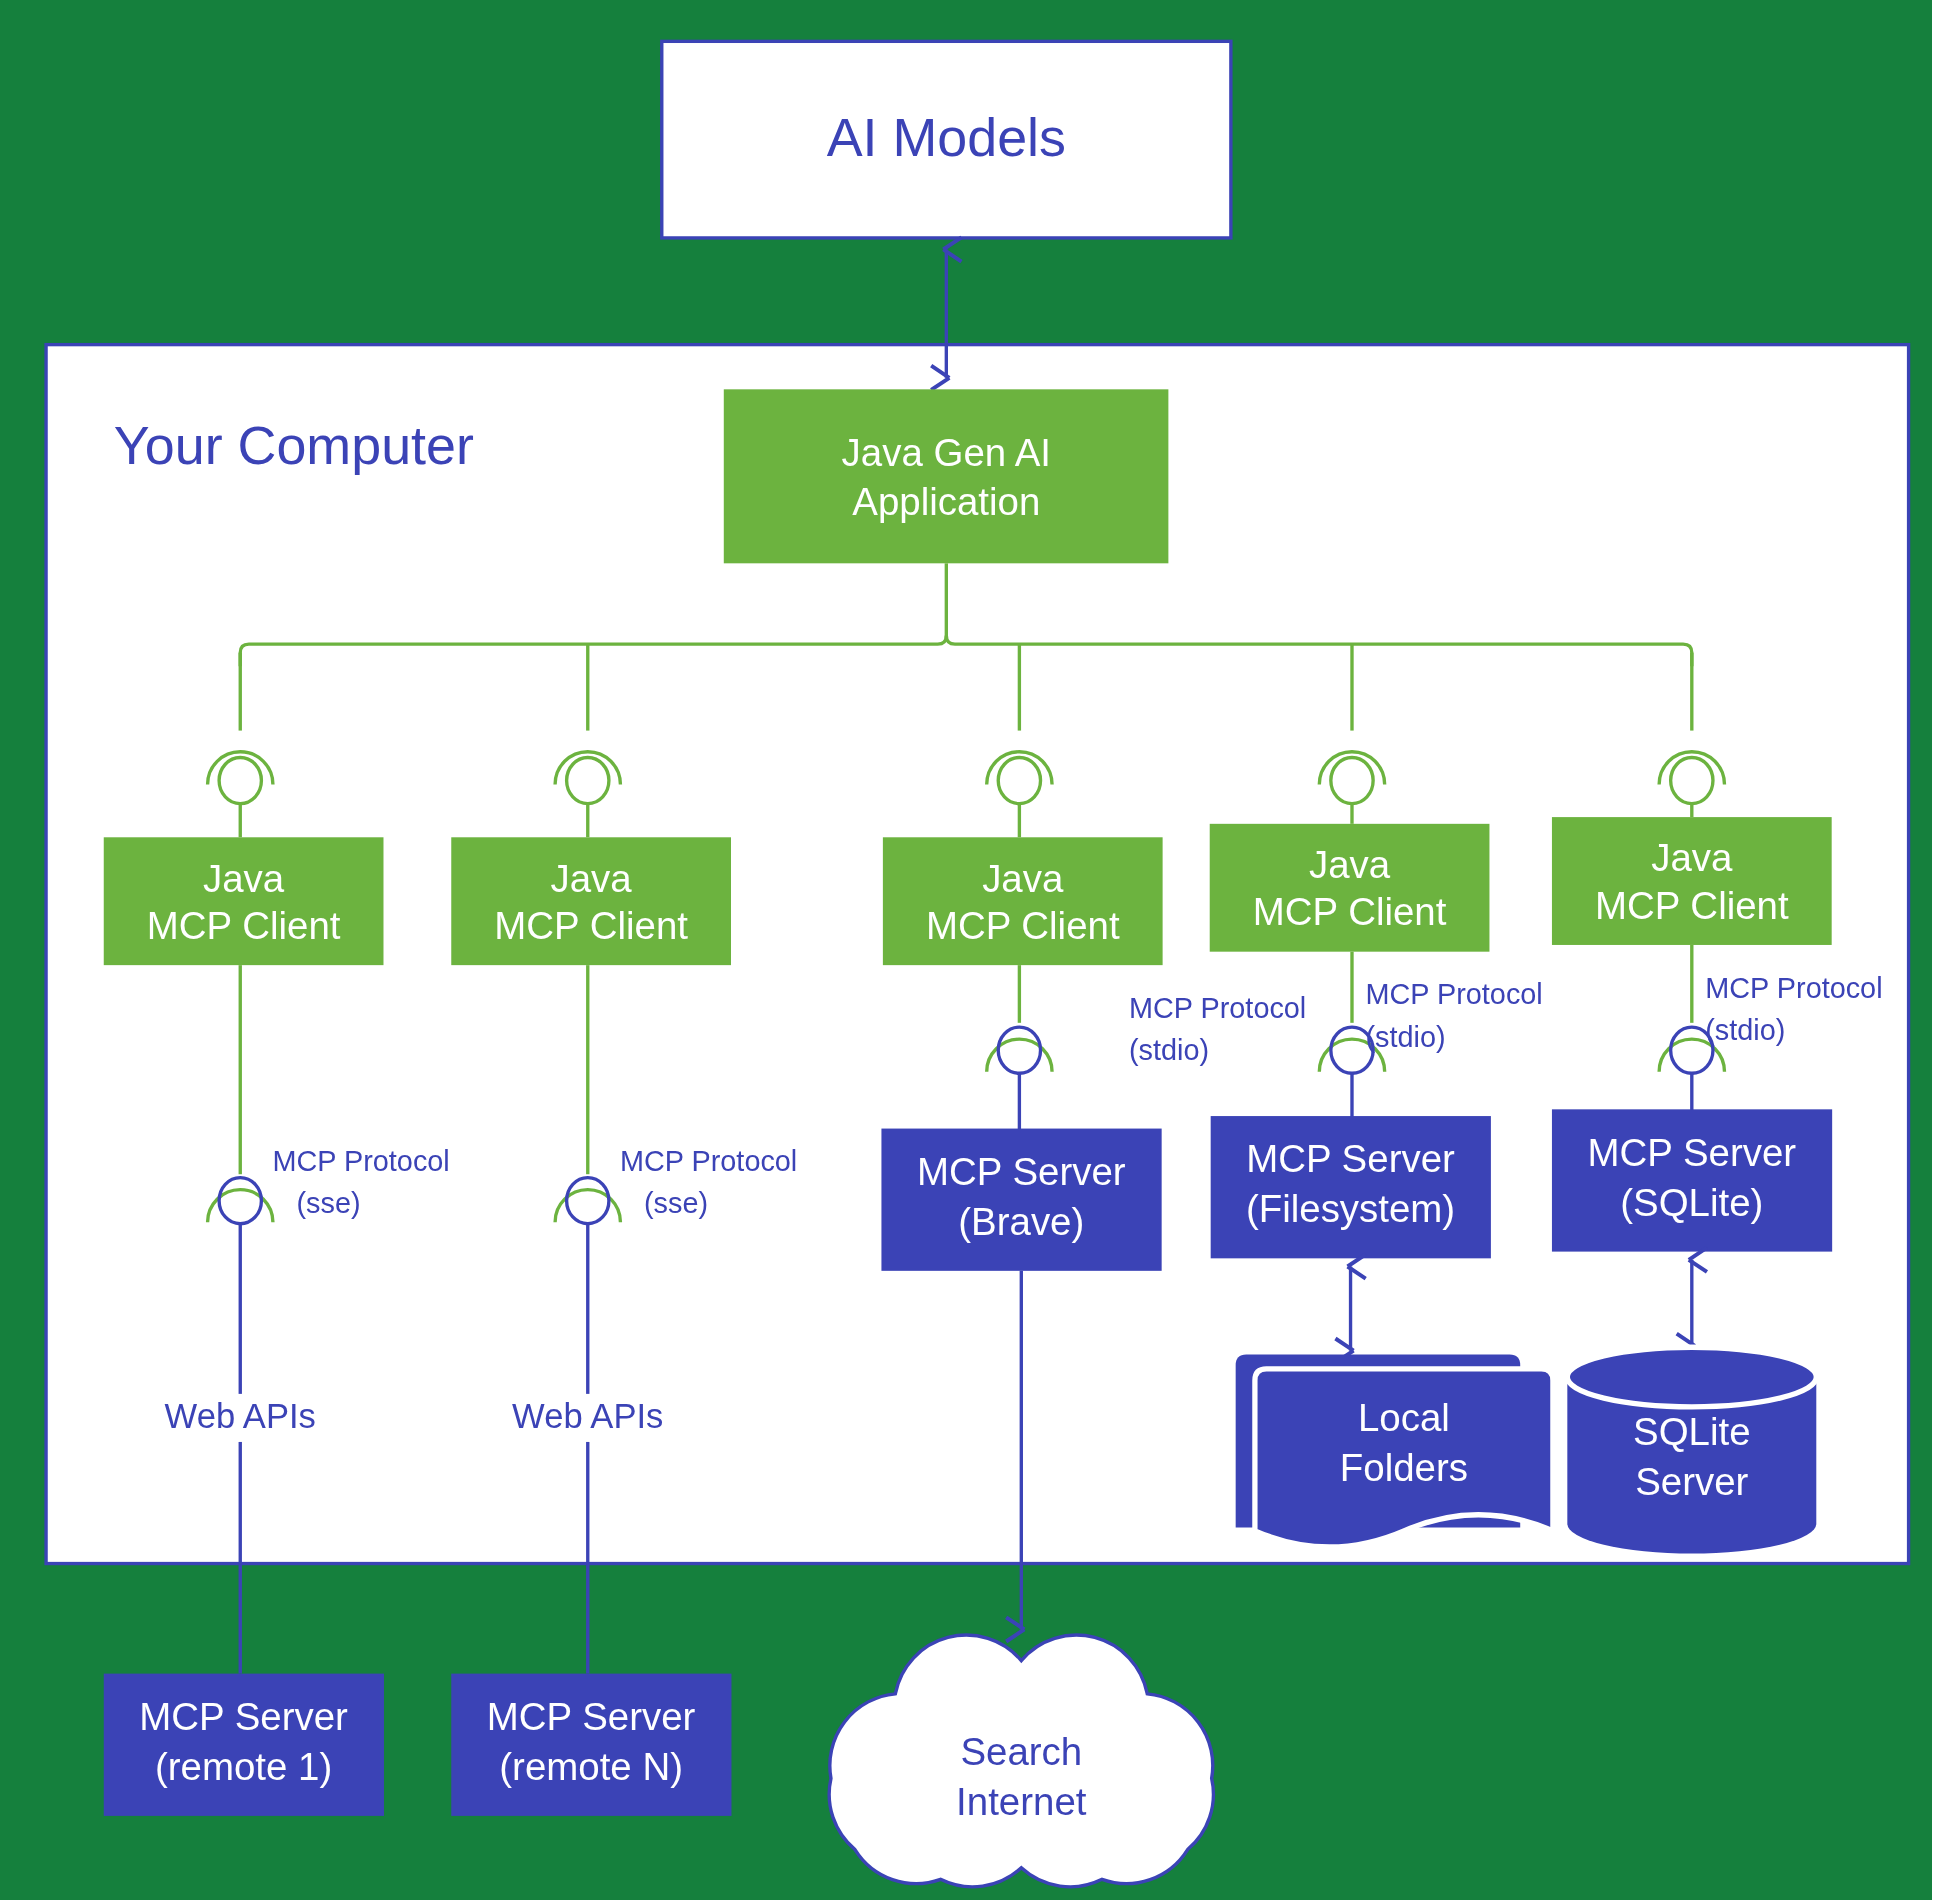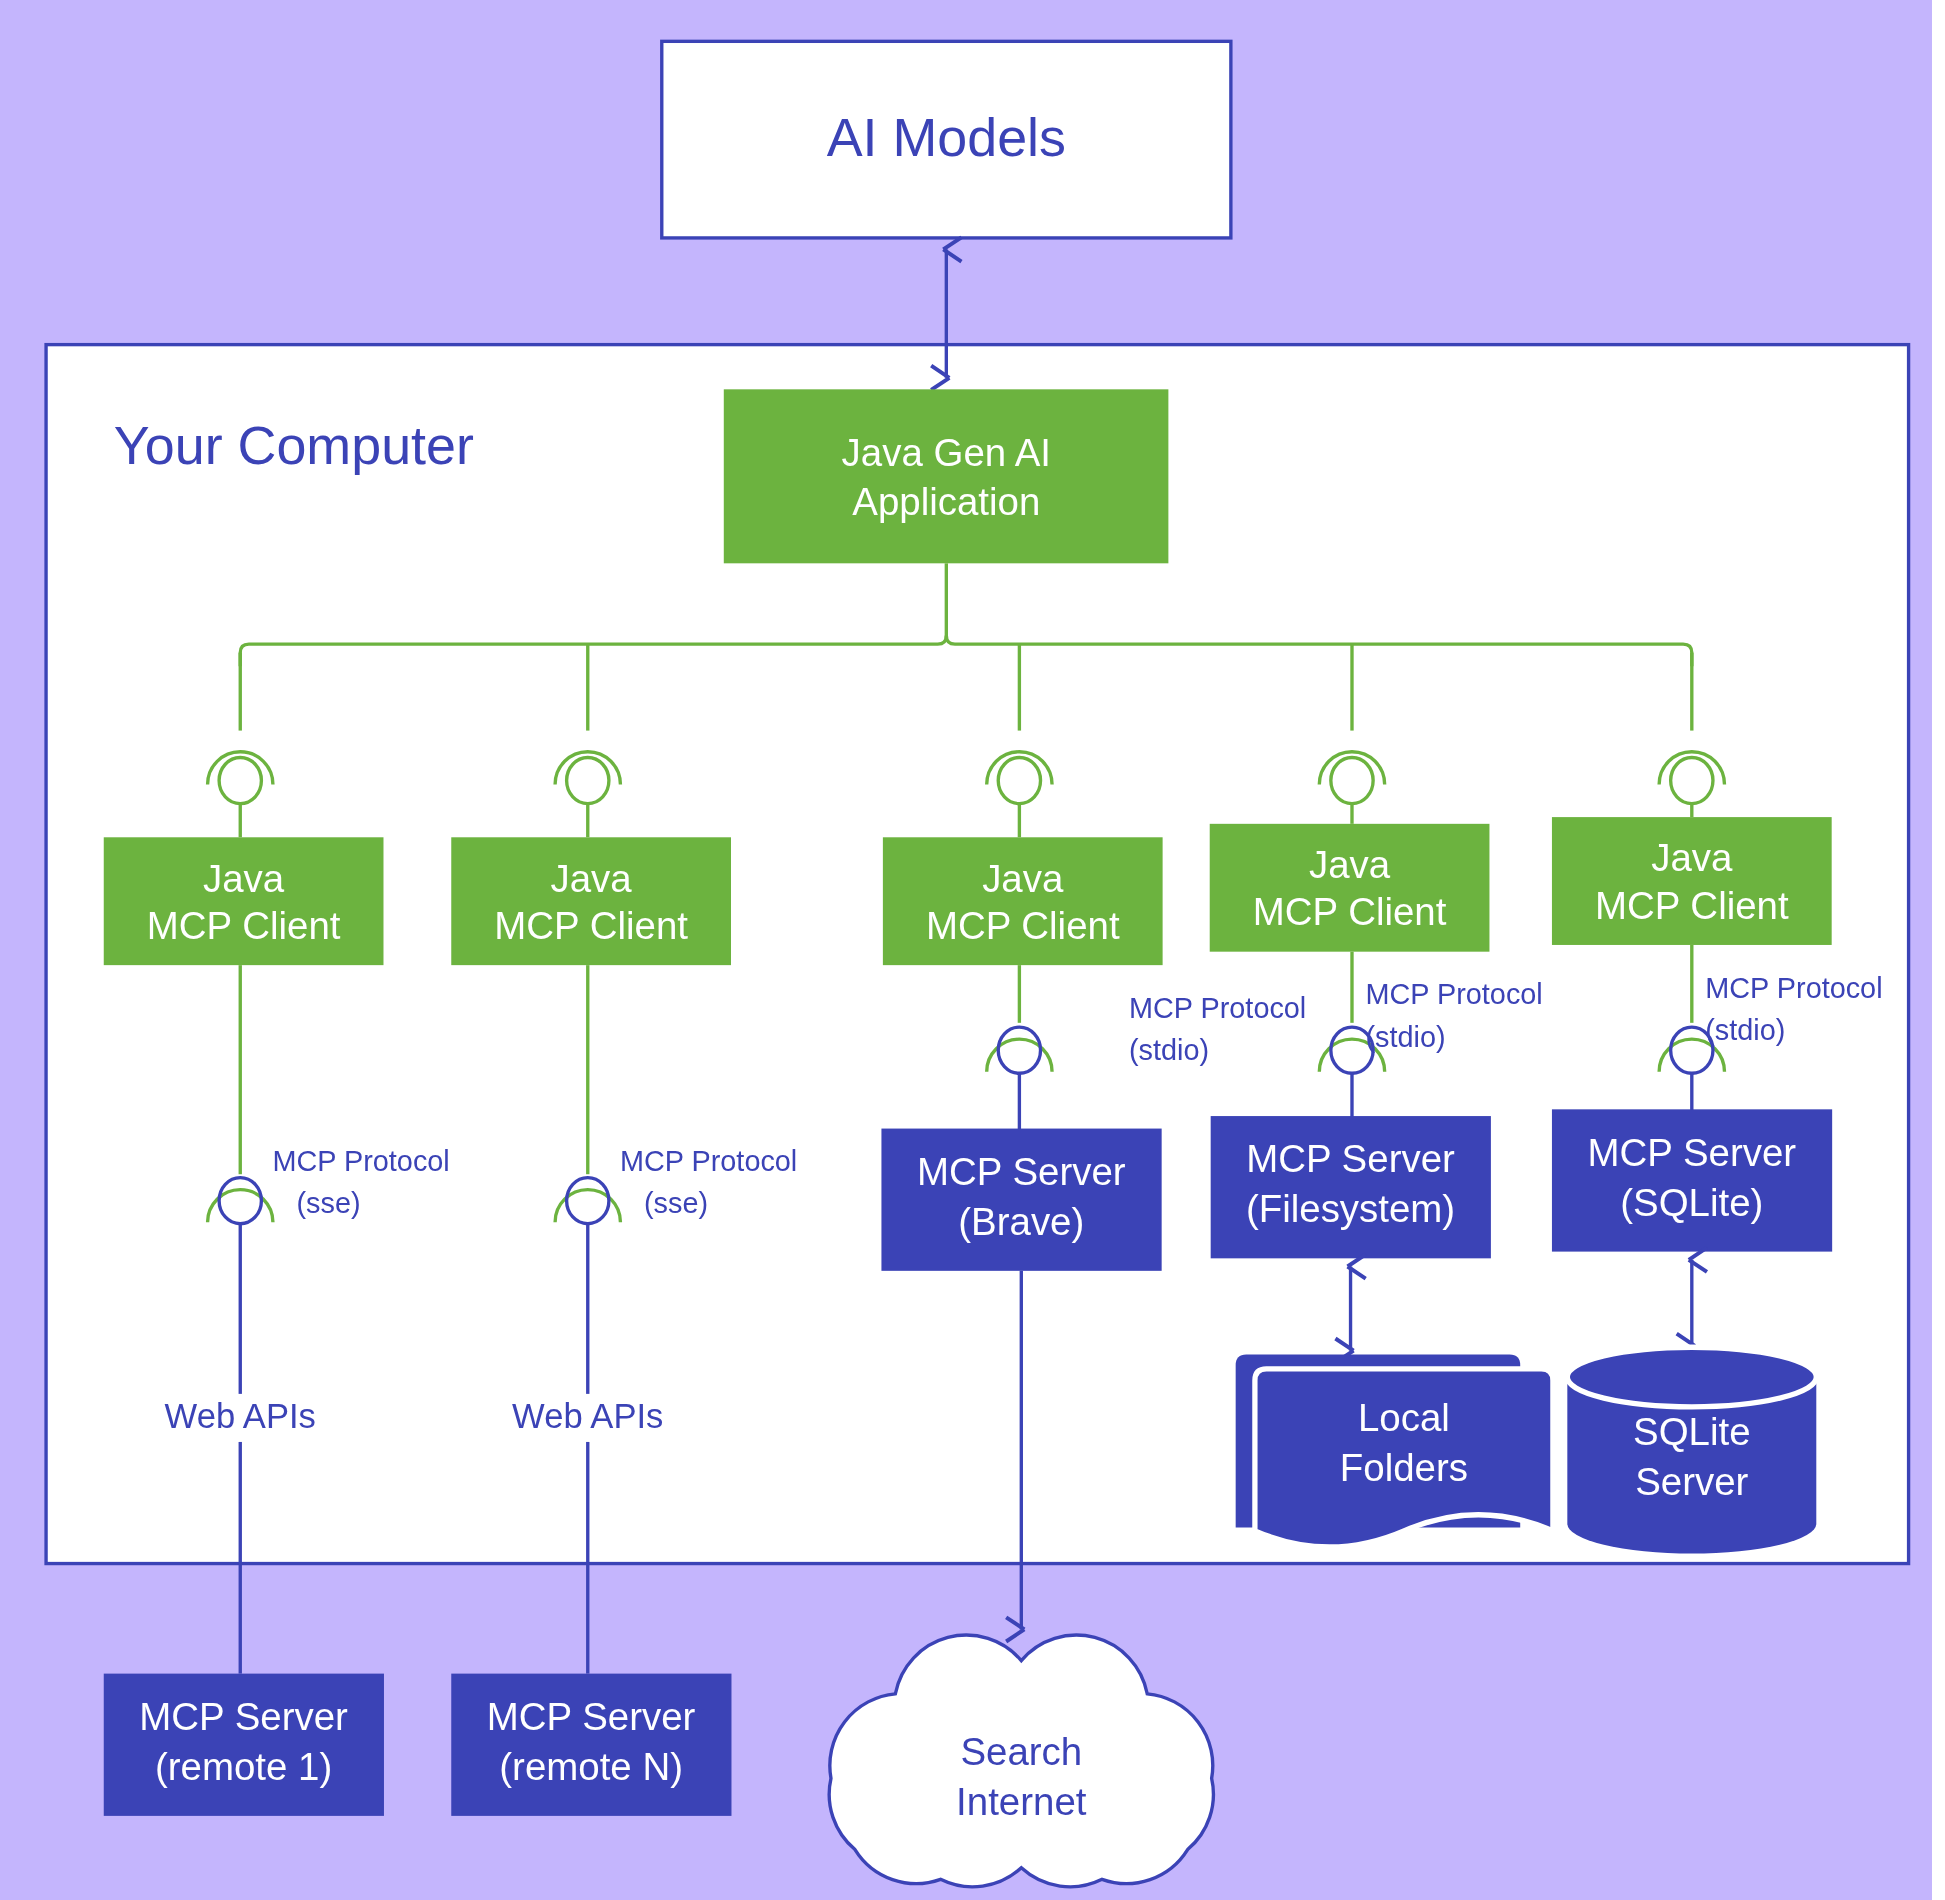--- a/index.html
+++ b/index.html
@@ -5,21 +5,21 @@
   html, body {
     margin: 0; padding: 0; background: #ffffff;
   }
   body {
     font-family: "Liberation Sans", sans-serif;
   }
   #stage {
     position: relative;
     width: 1932px;
     height: 1900px;
-    background: #c4b5fd;
+    background: #15803d;
     overflow: hidden;
   }
   #stage svg {
     position: absolute;
     top: 0; left: 0;
     width: 1946px;
     height: 1900px;
   }
   .box-label {
     font-family: "Liberation Sans", sans-serif;

